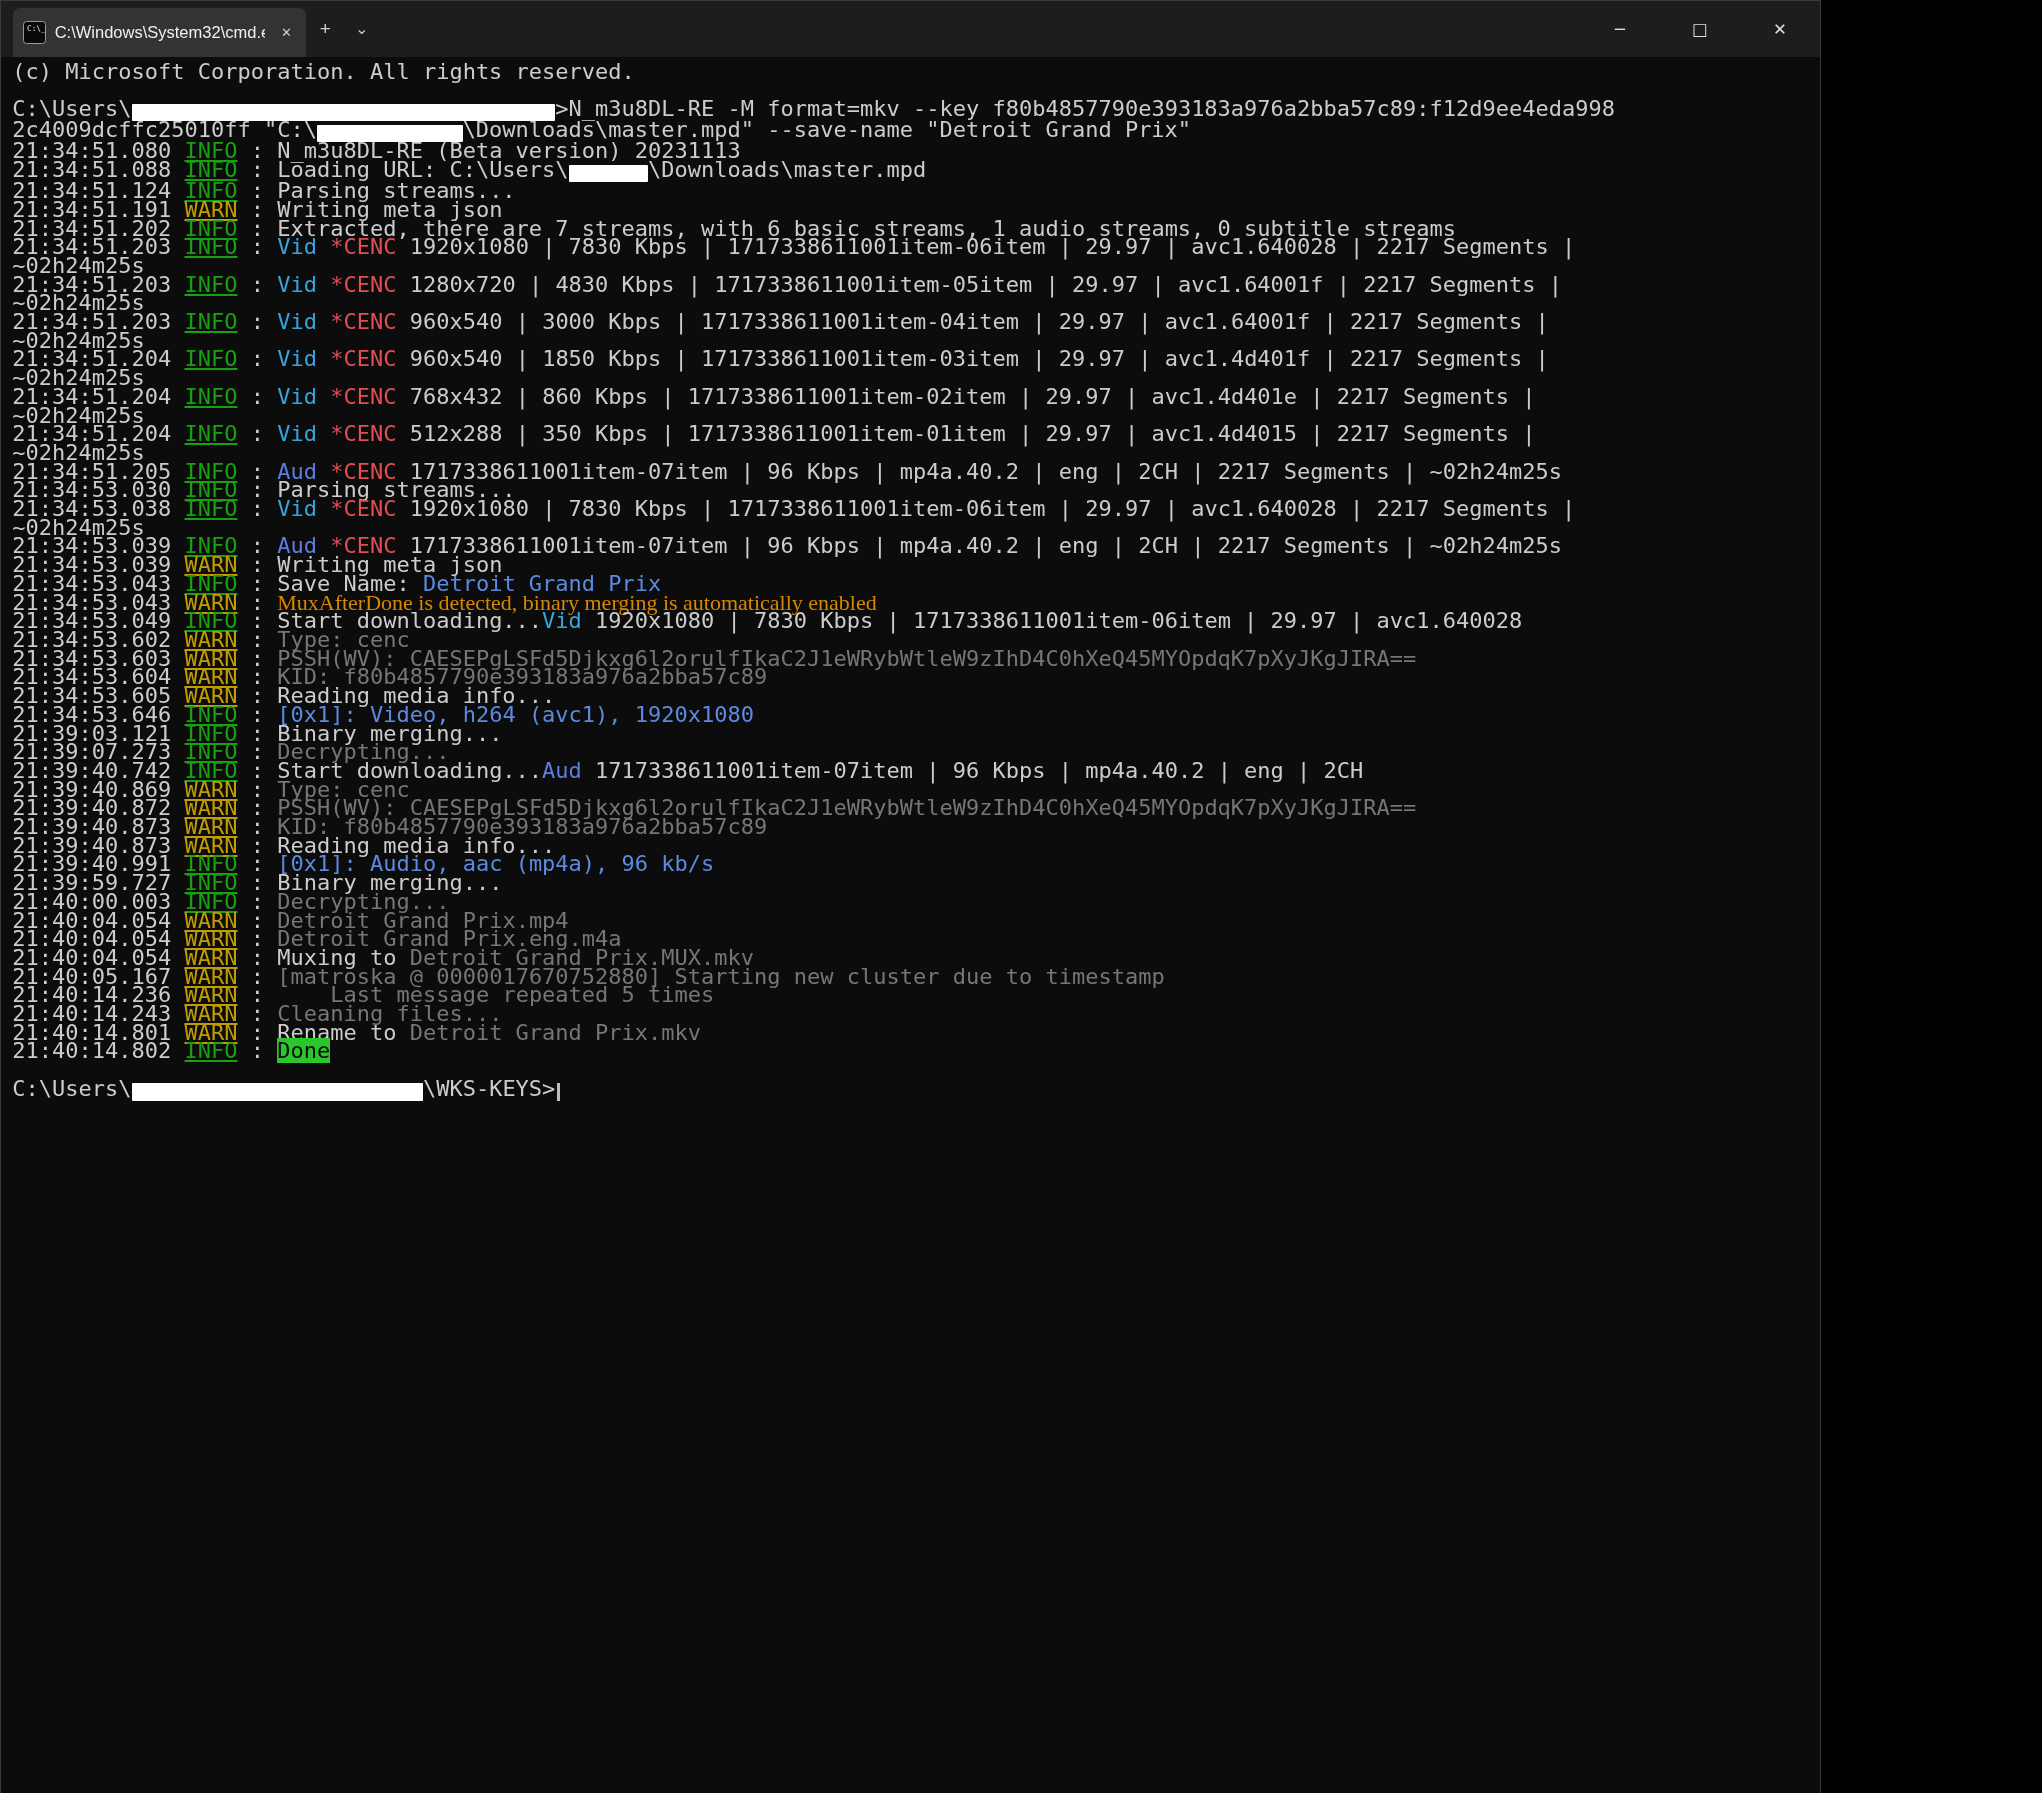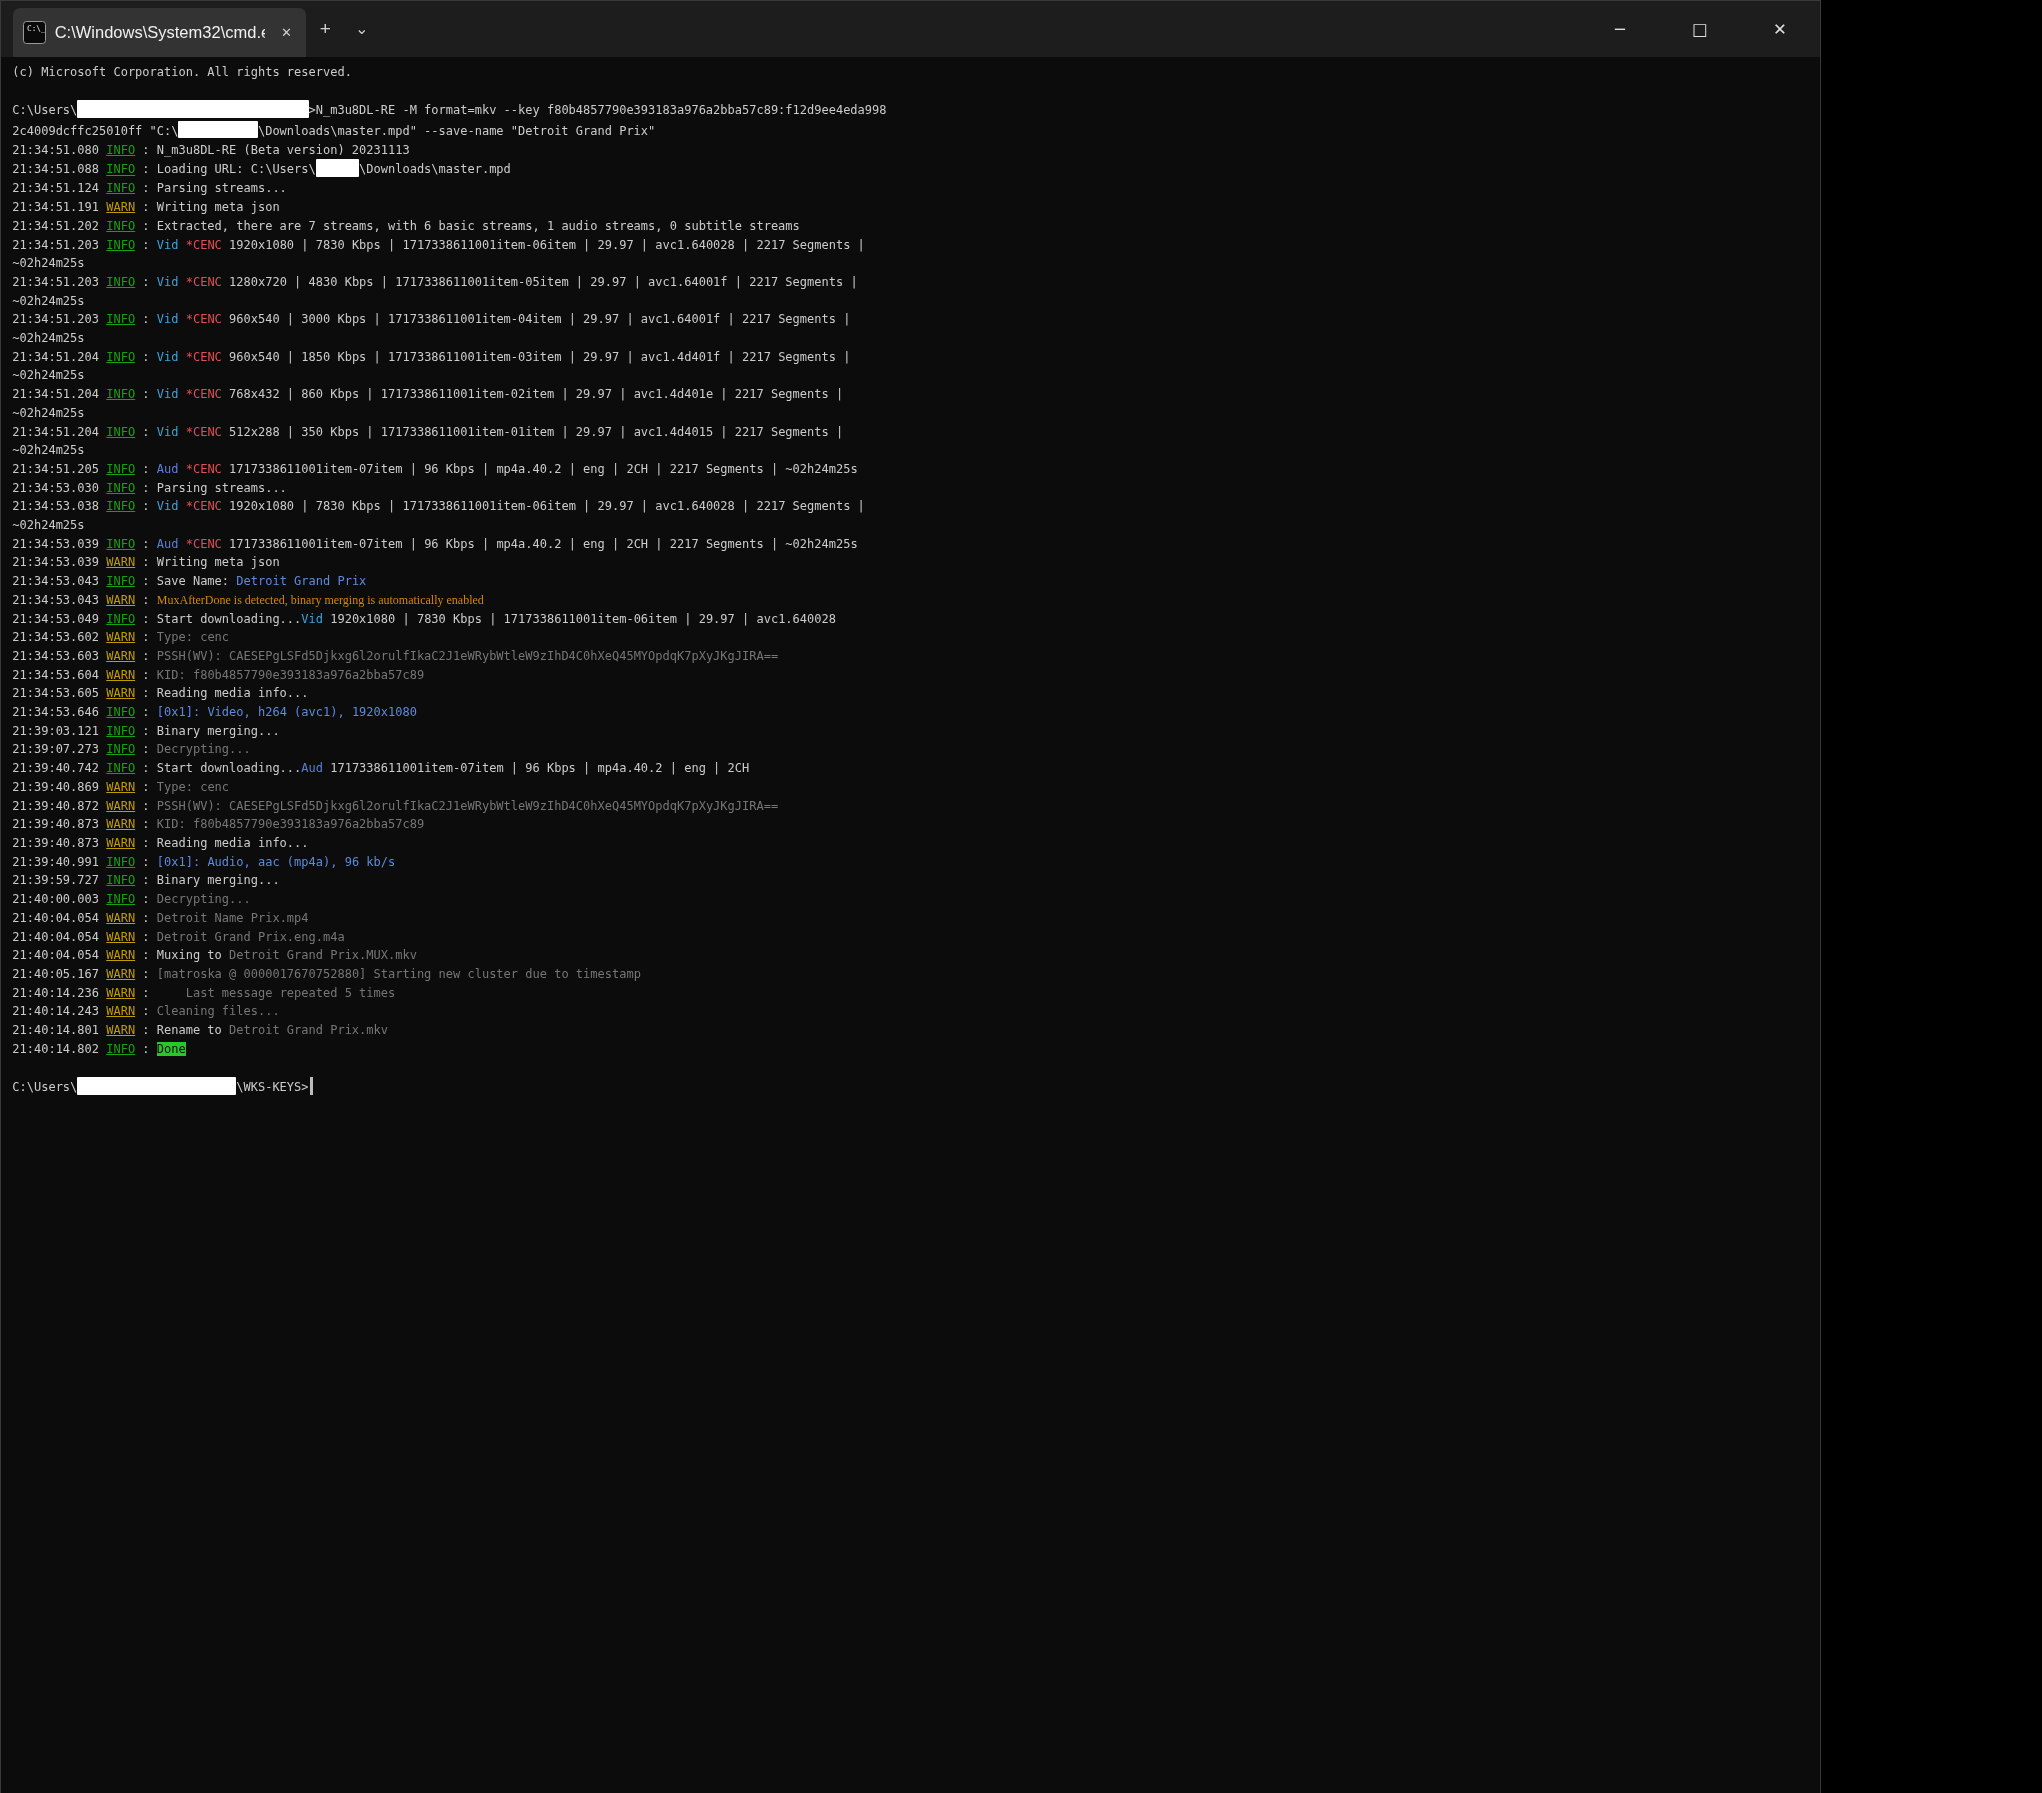--- a/index.html
+++ b/index.html
@@ -48,21 +48,21 @@
   .win-controls{margin-left:auto;display:flex;}
   .win-btn{
     width:80px;height:56px;display:flex;align-items:center;justify-content:center;
     color:#dedede;font-size:16.5px;font-family:"DejaVu Sans",sans-serif;
   }
   
   .terminal{
     flex:1;padding:6px 5.2px 0 11.3px;overflow:hidden;cursor:text;
   }
   .t-line{
-    white-space:pre;font-size:12px;line-height:18.7px;
+    white-space:pre;font-size:22px;line-height:18.7px;
     color:var(--foreground,#cccccc);
   }
   .seg{font:inherit;}
   .seg.info{color:var(--info-green,#16a10e);text-decoration:underline;}
   .seg.warn{color:var(--warn-yellow,#c19c00);text-decoration:underline;}
   .seg.vid{color:var(--vid-cyan,#3aa3dc);}
   .seg.aud{color:var(--aud-blue,#5b7ee0);}
   .seg.blue{color:var(--accent-blue,#5b8ae0);text-align:right;}
   .seg.red{color:var(--cenc-red,#e05053);}
   .seg.gray{color:var(--dim-gray,#767676);}
@@ -137,21 +137,21 @@
       <div class="t-line"><span class="seg">21:39:03.121 </span><span class="seg info">INFO</span><span class="seg"> : Binary merging...</span></div>
       <div class="t-line"><span class="seg">21:39:07.273 </span><span class="seg info">INFO</span><span class="seg"> : </span><span class="seg gray">Decrypting...</span></div>
       <div class="t-line"><span class="seg">21:39:40.742 </span><span class="seg info">INFO</span><span class="seg"> : Start downloading...</span><span class="seg aud">Aud</span><span class="seg"> 1717338611001item-07item | 96 Kbps | mp4a.40.2 | eng | 2CH</span></div>
       <div class="t-line"><span class="seg">21:39:40.869 </span><span class="seg warn">WARN</span><span class="seg"> : </span><span class="seg gray">Type: cenc</span></div>
       <div class="t-line"><span class="seg">21:39:40.872 </span><span class="seg warn">WARN</span><span class="seg"> : </span><span class="seg gray">PSSH(WV): CAESEPgLSFd5Djkxg6l2orulfIkaC2J1eWRybWtleW9zIhD4C0hXeQ45MYOpdqK7pXyJKgJIRA==</span></div>
       <div class="t-line"><span class="seg">21:39:40.873 </span><span class="seg warn">WARN</span><span class="seg"> : </span><span class="seg gray">KID: f80b4857790e393183a976a2bba57c89</span></div>
       <div class="t-line"><span class="seg">21:39:40.873 </span><span class="seg warn">WARN</span><span class="seg"> : Reading media info...</span></div>
       <div class="t-line"><span class="seg">21:39:40.991 </span><span class="seg info">INFO</span><span class="seg"> : </span><span class="seg blue">[0x1]: Audio, aac (mp4a), 96 kb/s</span></div>
       <div class="t-line"><span class="seg">21:39:59.727 </span><span class="seg info">INFO</span><span class="seg"> : Binary merging...</span></div>
       <div class="t-line"><span class="seg">21:40:00.003 </span><span class="seg info">INFO</span><span class="seg"> : </span><span class="seg gray">Decrypting...</span></div>
-      <div class="t-line"><span class="seg">21:40:04.054 </span><span class="seg warn">WARN</span><span class="seg"> : </span><span class="seg gray">Detroit Name Prix.mp4</span></div>
+      <div class="t-line"><span class="seg">21:40:04.054 </span><span class="seg warn">WARN</span><span class="seg"> : </span><span class="seg gray">Detroit Grand Prix.mp4</span></div>
       <div class="t-line"><span class="seg">21:40:04.054 </span><span class="seg warn">WARN</span><span class="seg"> : </span><span class="seg gray">Detroit Grand Prix.eng.m4a</span></div>
       <div class="t-line"><span class="seg">21:40:04.054 </span><span class="seg warn">WARN</span><span class="seg"> : Muxing to </span><span class="seg gray">Detroit Grand Prix.MUX.mkv</span></div>
       <div class="t-line"><span class="seg">21:40:05.167 </span><span class="seg warn">WARN</span><span class="seg"> : </span><span class="seg gray">[matroska @ 0000017670752880] Starting new cluster due to timestamp</span></div>
       <div class="t-line"><span class="seg">21:40:14.236 </span><span class="seg warn">WARN</span><span class="seg"> : </span><span class="seg gray">    Last message repeated 5 times</span></div>
       <div class="t-line"><span class="seg">21:40:14.243 </span><span class="seg warn">WARN</span><span class="seg"> : </span><span class="seg gray">Cleaning files...</span></div>
       <div class="t-line"><span class="seg">21:40:14.801 </span><span class="seg warn">WARN</span><span class="seg"> : Rename to </span><span class="seg gray">Detroit Grand Prix.mkv</span></div>
       <div class="t-line"><span class="seg">21:40:14.802 </span><span class="seg info">INFO</span><span class="seg"> : </span><span class="seg hlgreen">Done</span></div>
       <div class="t-line"><span class="seg"> </span></div>
       <div class="t-line"><span class="seg">C:\Users\</span><span class="seg redact" style="width: 22ch;"></span><span class="seg">\WKS-KEYS&gt;</span><span class="seg cursor"></span></div>
     </div>

